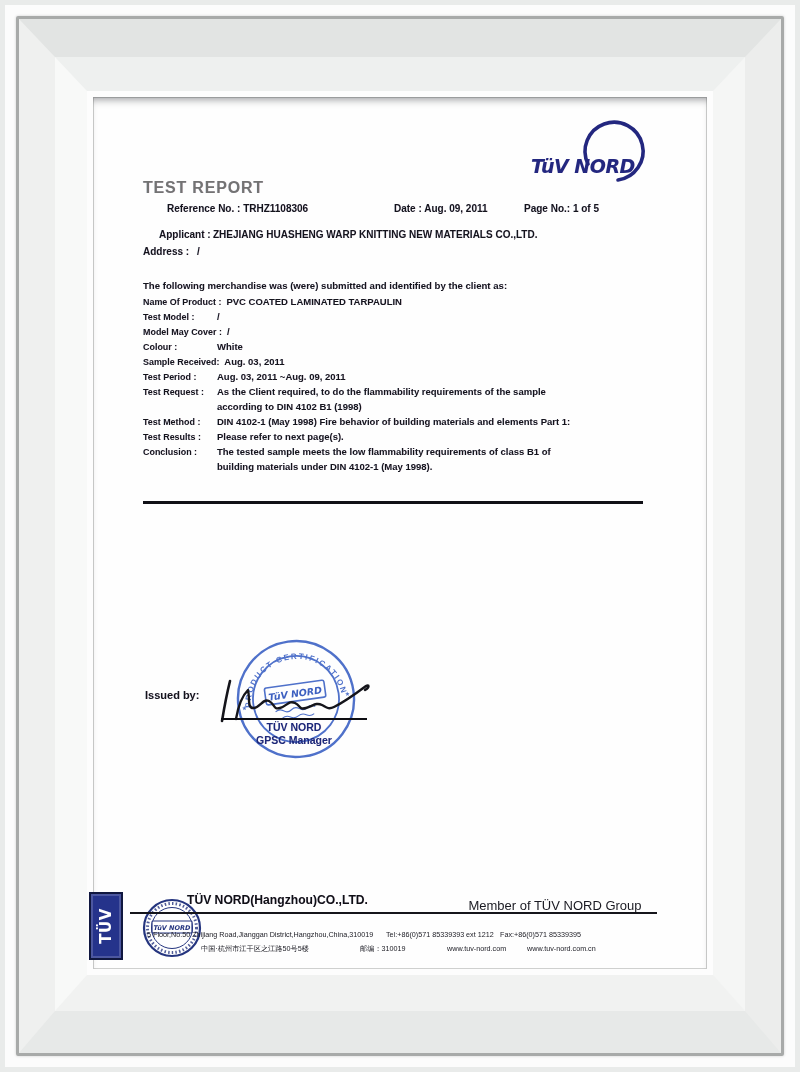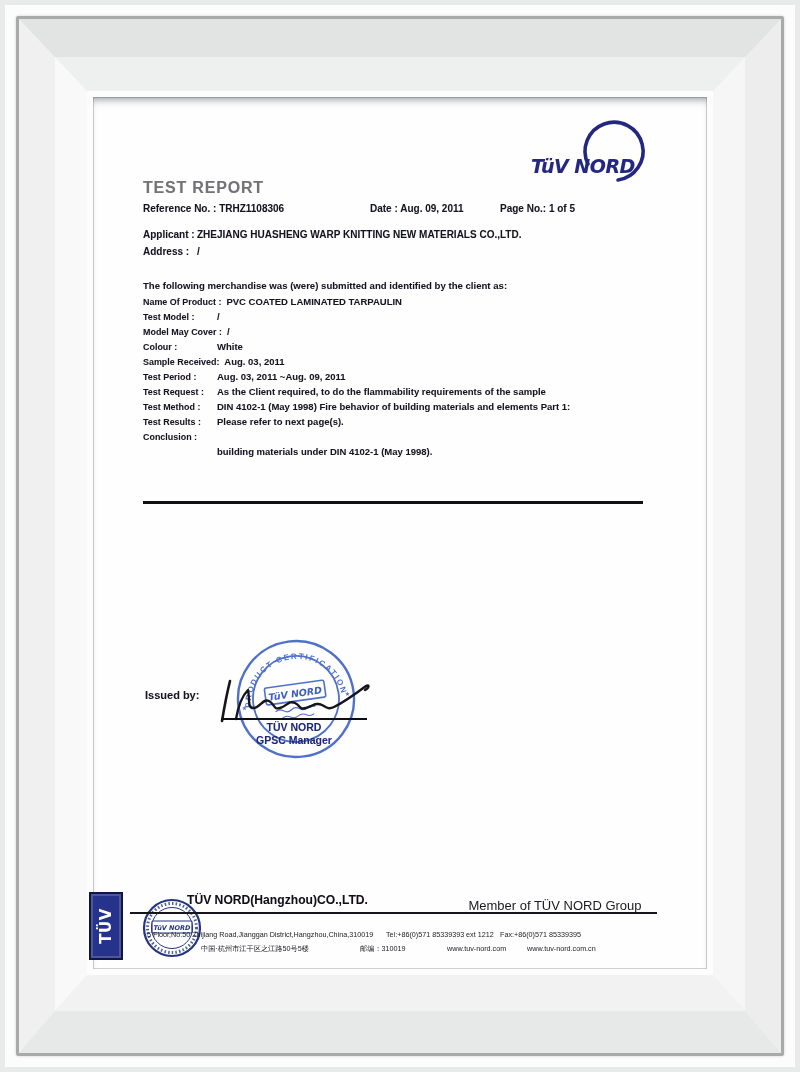--- a/index.html
+++ b/index.html
@@ -20,24 +20,24 @@
        box-shadow:inset 0 7px 8px -5px rgba(70,72,76,.6), inset 0 0 0 1px rgba(150,152,151,.45);}
   .abs{position:absolute;}
   .doc{color:#14141c;font-weight:bold;
        text-shadow:.4px 0 0 rgba(190,0,110,.10), -.4px 0 0 rgba(0,110,200,.10);}
   .nowrap{white-space:nowrap;}
 
   
   .logo-text{left:438px;top:58px;font-size:19px;font-style:italic;font-weight:bold;
        color:#23277f;font-family:"DejaVu Sans",sans-serif;letter-spacing:-.5px;}
   .title{left:50px;top:82px;font-size:16px;letter-spacing:.8px;color:#737373;}
-  .refrow{top:106px;font-size:10px;}
+  .refrow{top:106px;font-size:10px;margin-left:24px;}
   .r-ref{left:50px;} .r-date{left:277px;} .r-page{left:407px;}
   .lblcol{left:50px;} .valcol{left:104px;}
-  .row-applicant{top:132px;font-size:10px;}
+  .row-applicant{top:132px;font-size:10px;margin-left:16px;}
   .row-address{top:149px;font-size:10px;}
   .intro{left:50px;top:183px;font-size:9.6px;}
 
   
   .details{left:50px;top:197px;width:520px;font-size:9.5px;line-height:15px;}
   .drow{display:flex;}
   .dlbl{flex:0 0 74px;transform:scaleX(.94);transform-origin:0 50%;white-space:nowrap;}
   .dval{white-space:nowrap;}
   .divider{left:50px;top:404px;width:500px;height:3px;background:#101016;}
 
@@ -115,32 +115,37 @@
               </div>
             <div class="drow">
                 <span class="dlbl">Test Period :</span>
                 <span class="dval">Aug. 03, 2011 ~Aug. 09, 2011</span>
               </div>
             <div class="drow">
                 <span class="dlbl">Test Request :</span>
                 <span class="dval">As the Client required, to do the flammability requirements of the sample</span>
               </div>
             <div class="drow">
+                <span class="dlbl"></span>
+                <span class="dval">according to DIN 4102 B1 (1998)</span>
+              </div>
+            <div class="drow">
                 <span class="dlbl">Test Method :</span>
                 <span class="dval">DIN 4102-1 (May 1998) Fire behavior of building materials and elements Part 1:</span>
               </div>
             <div class="drow">
                 <span class="dlbl"></span>
               </div>
             <div class="drow">
                 <span class="dlbl">Test Results :</span>
                 <span class="dval">Please refer to next page(s).</span>
               </div>
             <div class="drow">
                 <span class="dlbl">Conclusion :</span>
+                <span class="dval">The tested sample meets the low flammability requirements of class B1 of</span>
               </div>
             <div class="drow">
                 <span class="dlbl"></span>
                 <span class="dval">building materials under DIN 4102-1 (May 1998).</span>
               </div>
           </div>
 
           <div class="abs divider"></div>
 
           <div class="abs doc issued">Issued by:</div>

